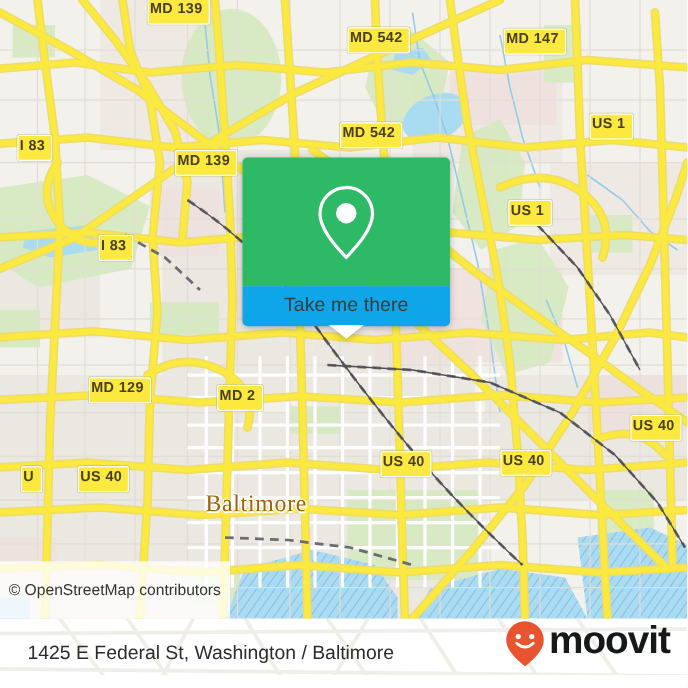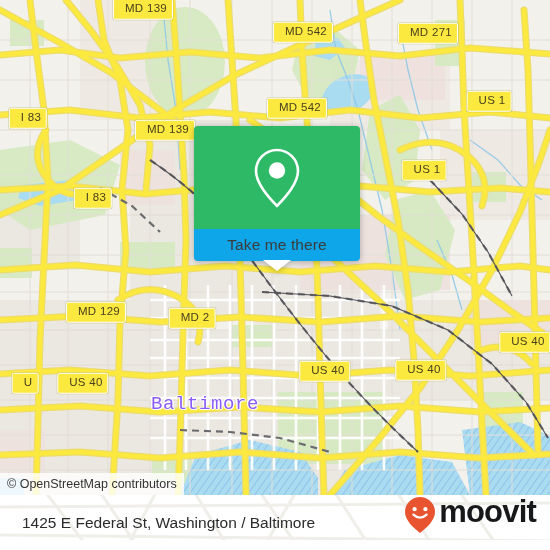--- a/index.html
+++ b/index.html
@@ -33,51 +33,51 @@
   #map svg { display: block; }
 
   
   .shield {
     position: absolute;
     background: #fbe93f;
     border: 1.6px solid #ffffff;
     border-radius: 2px;
     color: #4a4020;
     font-family: "Liberation Sans", sans-serif;
-    font-weight: normal;
+    font-weight: bold;
     font-size: 11.5px;
     line-height: 1;
-    padding: 3px 5px 4px 11px;
+    padding: 3px 5px 4px 1px;
     white-space: nowrap;
     letter-spacing: 0.3px;
     box-shadow: 0 0 0 0.5px rgba(160,150,60,0.45);
     transform: translate(-50%, -50%);
   }
   .citylabel {
     position: absolute;
     transform: translate(-50%, -50%);
-    color: #8b5cf6;
-    font-family: Liberation Mono, monospace;
+    color: #a16207;
+    font-family: Liberation Serif, serif;
     font-size: 19px;
     letter-spacing: 0.6px;
     white-space: nowrap;
     text-shadow:
        1.2px 0 0 rgba(255,255,255,.9), -1.2px 0 0 rgba(255,255,255,.9),
        0 1.2px 0 rgba(255,255,255,.9), 0 -1.2px 0 rgba(255,255,255,.9),
        1px 1px 0 rgba(255,255,255,.9), -1px -1px 0 rgba(255,255,255,.9);
   }
 
   
   #attribution {
     position: absolute;
     left: 0;
     bottom: 0;
     height: 22px;
     line-height: 22px;
-    padding: 0 7px;
+    padding: 12px 7px;
     background: rgba(255,255,255,0.80);
     color: #333333;
     font-family: "Liberation Sans", sans-serif;
     font-size: 12.5px;
     white-space: nowrap;
   }
 
   
   #callout {
     position: absolute;
@@ -368,21 +368,21 @@
       </g>
       <g fill="none" stroke="#4f4f54" stroke-width="1.1">
         <path d="M150 160 q60 40 96 92 q40 56 80 104 q40 48 92 96"></path>
         <path d="M262 292 L330 296 L392 306 L448 330 L492 364 L526 402 L548 438"></path>
         <path d="M430 180 L462 214 L488 252 L512 296"></path>
       </g>
     </svg>
 
     <div class="shield" style="left:143px;  top:9px;">MD 139</div>
     <div class="shield" style="left:303px;  top:32px;">MD 542</div>
-    <div class="shield" style="left:428px;  top:33px;">MD 271</div>
+    <div class="shield" style="left:428px;  top:33px;">MD 147</div>
     <div class="shield" style="left:489px;  top:101px;">US 1</div>
     <div class="shield" style="left:297px;  top:108px;">MD 542</div>
     <div class="shield" style="left:28px;   top:118px;">I 83</div>
     <div class="shield" style="left:165px;  top:130px;">MD 139</div>
     <div class="shield" style="left:424px;  top:170px;">US 1</div>
     <div class="shield" style="left:93px;   top:198px;">I 83</div>
     <div class="shield" style="left:96px;   top:312px;text-align:center;">MD 129</div>
     <div class="shield" style="left:192px;  top:318px;text-align:center;">MD 2</div>
     <div class="shield" style="left:525px;  top:342px;">US 40</div>
     <div class="shield" style="left:325px;  top:371px;">US 40</div>

